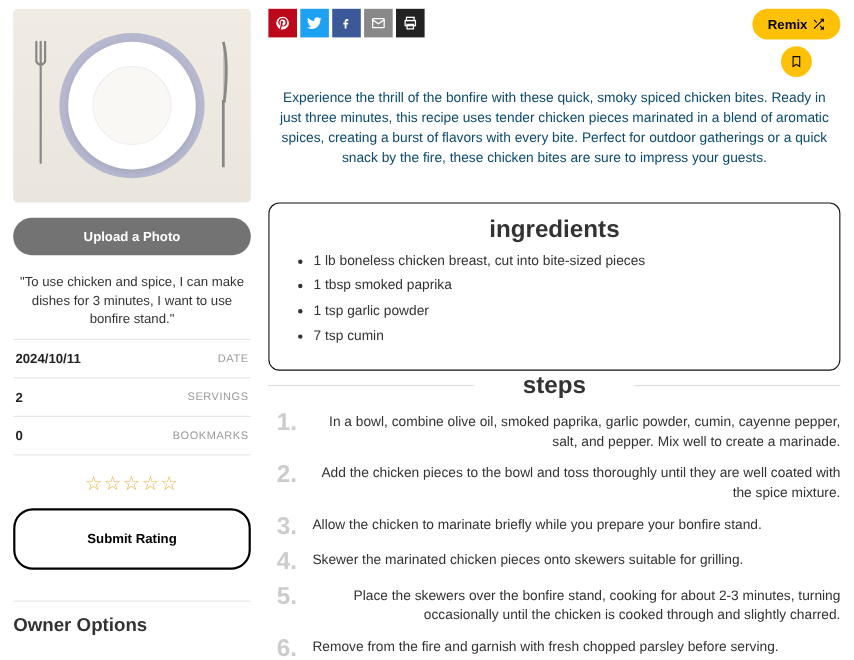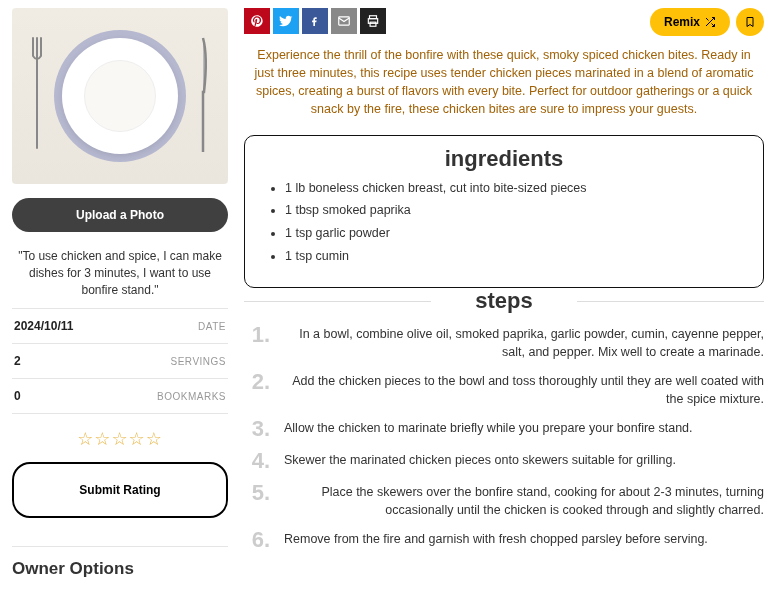--- a/index.html
+++ b/index.html
@@ -9,21 +9,21 @@
 
 .left { width: 216px; flex-shrink: 0; }
 .photo-box { width: 216px; height: 176px; background: linear-gradient(#f0ece3, #ebe6dd); border-radius: 4px; display: flex; align-items: center; justify-content: center; position: relative; }
 .plate-outer { width: 132px; height: 132px; border-radius: 50%; background: #b5b8cf; display: flex; align-items: center; justify-content: center; }
 .plate-mid { width: 116px; height: 116px; border-radius: 50%; background: #fff; display: flex; align-items: center; justify-content: center; box-shadow: 0 2px 6px rgba(0,0,0,.1); }
 .plate-inner { width: 72px; height: 72px; border-radius: 50%; background: #f9f8f5; border: 1px solid #eee; }
 .fork, .knife { position: absolute; top: 28px; }
 .fork { left: 18px; width: 14px; height: 120px; }
 .knife { right: 18px; width: 14px; height: 120px; }
 
-.upload-btn { width: 100%; background: #404040; color: #fff; font-weight: bold; font-size: 12px; border: none; border-radius: 18px; padding: 10px 0; margin-top: 14px; cursor: pointer; }
+.upload-btn { width: 100%; background: #737373; color: #fff; font-weight: bold; font-size: 12px; border: none; border-radius: 18px; padding: 10px 0; margin-top: 14px; cursor: pointer; }
 
 .quote { font-size: 12px; color: #333; text-align: center; margin: 16px 4px 10px; line-height: 1.4; }
 .meta-row { display: flex; justify-content: space-between; align-items: center; border-top: 1px solid #e5e5e5; padding: 10px 2px; font-size: 12px; }
 .meta-row .val { font-weight: bold; color: #222; }
 .meta-row .val.link { text-decoration: underline; }
 .meta-row .lab { color: #999; font-size: 10px; letter-spacing: .5px; }
 
 .ratings-block { border-top: 1px solid #e5e5e5; padding: 14px 0 10px; text-align: center; }
 .ratings-block .rt { font-size: 12px; font-weight: bold; margin-bottom: 6px; }
 .stars { color: #e8b74a; font-size: 18px; letter-spacing: 1px; }
@@ -32,25 +32,25 @@
 .owner-block { border-top: 1px solid #e5e5e5; margin-top: 18px; padding-top: 12px; }
 .owner-block h3 { font-size: 17px; font-weight: 900; margin-bottom: 8px; }
 
 
 .right { flex: 1; min-width: 0; }
 .topbar { display: flex; justify-content: space-between; align-items: flex-start; margin-bottom: 10px; }
 .social { display: flex; gap: 3px; }
 .sbtn { width: 26px; height: 26px; display: flex; align-items: center; justify-content: center; cursor: pointer; }
 .sb-pin { background: #bd081c; } .sb-tw { background: #1da1f2; } .sb-fb { background: #3b5998; } .sb-mail { background: #888; } .sb-print { background: #222; }
 .sbtn svg, .sbtn span { color: #fff; }
-.actions { display: flex; gap: 6px; align-items: center; }
+.actions { display: flex; gap: 6px; align-items: center; flex-direction: column; }
 .remix-btn { background: #ffc107; border: none; border-radius: 16px; padding: 7px 14px; font-size: 12px; font-weight: bold; cursor: pointer; display: flex; align-items: center; gap: 4px; }
 .bookmark-btn { background: #ffc107; border: none; border-radius: 50%; width: 28px; height: 28px; cursor: pointer; display: flex; align-items: center; justify-content: center; }
 
-.description { font-size: 12.5px; color: #a16207; text-align: center; line-height: 1.45; margin: 8px 4px 16px; }
+.description { font-size: 12.5px; color: #0c4a6e; text-align: center; line-height: 1.45; margin: 8px 4px 31px; }
 
 .ingredients-box { border: 1.5px solid #111; border-radius: 10px; padding: 10px 18px 16px; }
 .ingredients-box h2 { text-align: center; font-size: 22px; font-weight: 800; margin-bottom: 8px; }
 .ing-cols { display: flex; gap: 24px; }
 .ing-cols ul { list-style: disc; padding-left: 22px; flex: 1; }
 .ing-cols li { font-size: 12.5px; margin-bottom: 6px; line-height: 1.35; }
 
 .steps-block h2 { text-align: center; font-size: 22px; font-weight: 800; margin-bottom: 10px; position: relative; }
 .steps-block h2::before, .steps-block h2::after { content: ""; position: absolute; top: 50%; width: 36%; border-top: 1px solid #ddd; }
 .steps-block h2::before { left: 0; } .steps-block h2::after { right: 0; }
@@ -155,21 +155,21 @@
 
     <div class="description">Experience the thrill of the bonfire with these quick, smoky spiced chicken bites. Ready in just three minutes, this recipe uses tender chicken pieces marinated in a blend of aromatic spices, creating a burst of flavors with every bite. Perfect for outdoor gatherings or a quick snack by the fire, these chicken bites are sure to impress your guests.</div>
 
     <div class="ingredients-box">
       <h2>ingredients</h2>
       <div class="ing-cols">
         <ul>
             <li>1 lb boneless chicken breast, cut into bite-sized pieces</li>
             <li>1 tbsp smoked paprika</li>
             <li>1 tsp garlic powder</li>
-            <li>1 tsp cumin</li>
+            <li>7 tsp cumin</li>
           </ul>
       </div>
     </div>
 
     <div class="steps-block">
       <h2>steps</h2>
       <div>
           <div class="step-row">
             <div class="step-num">1.</div>
             <div class="step-txt">In a bowl, combine olive oil, smoked paprika, garlic powder, cumin, cayenne pepper, salt, and pepper. Mix well to create a marinade.</div>

